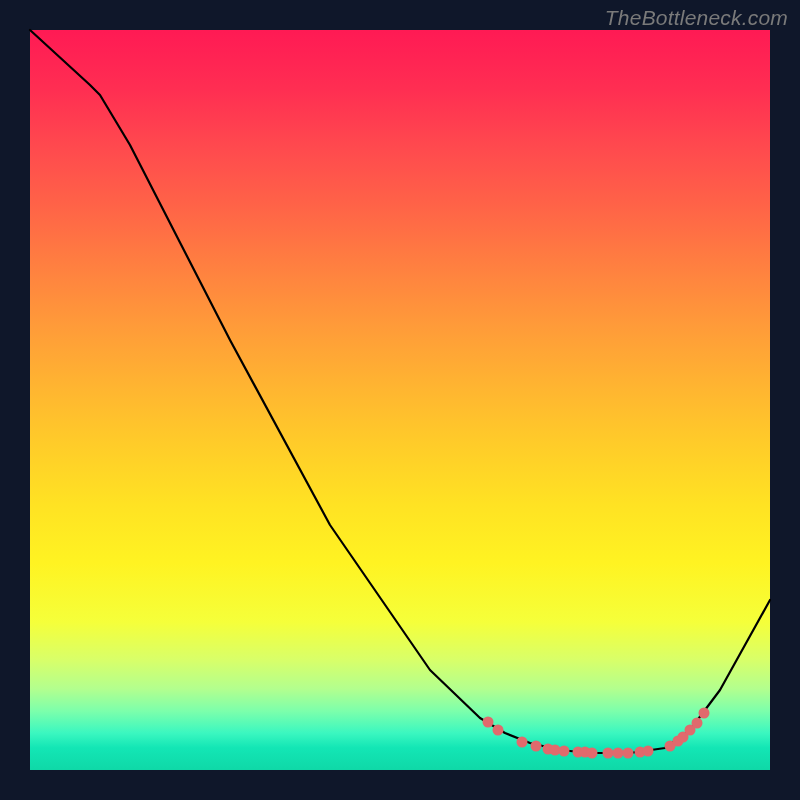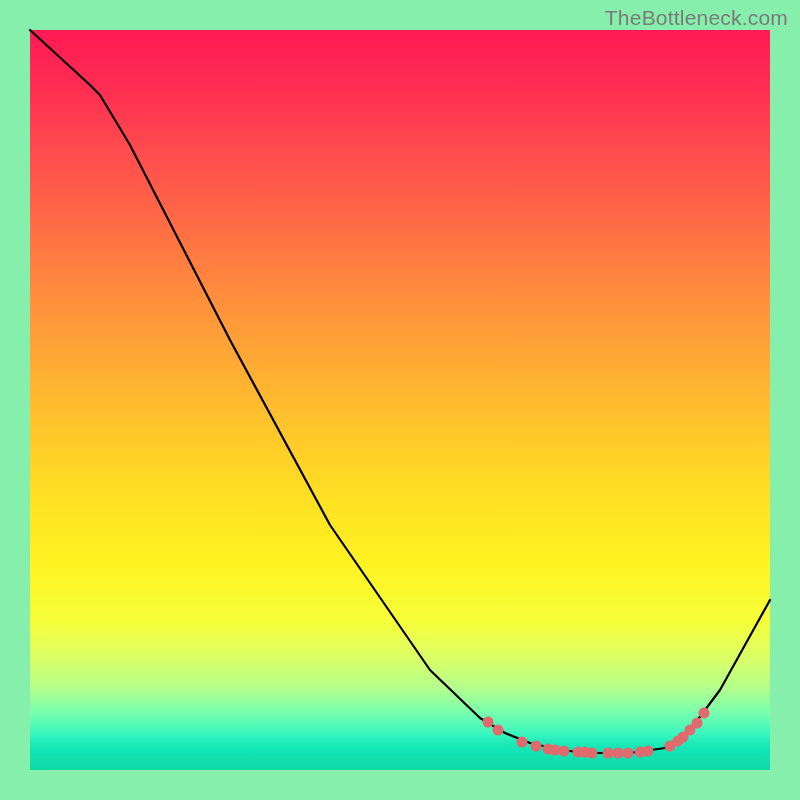--- a/index.html
+++ b/index.html
@@ -7,21 +7,22 @@
     padding:0;
     width:800px;
     height:800px;
     background:#000;
     overflow:hidden;
     font-family:Arial,Helvetica,sans-serif;
   }
   .frame{
     position:absolute;
     inset:0;
-    background:#86efac;
+    background:#0f172a;
+    font-style:italic;
   }
   .plot{
     position:absolute;
     left:30px;
     top:30px;
     width:740px;
     height:740px;
   }
   .gradient{
     position:absolute;

